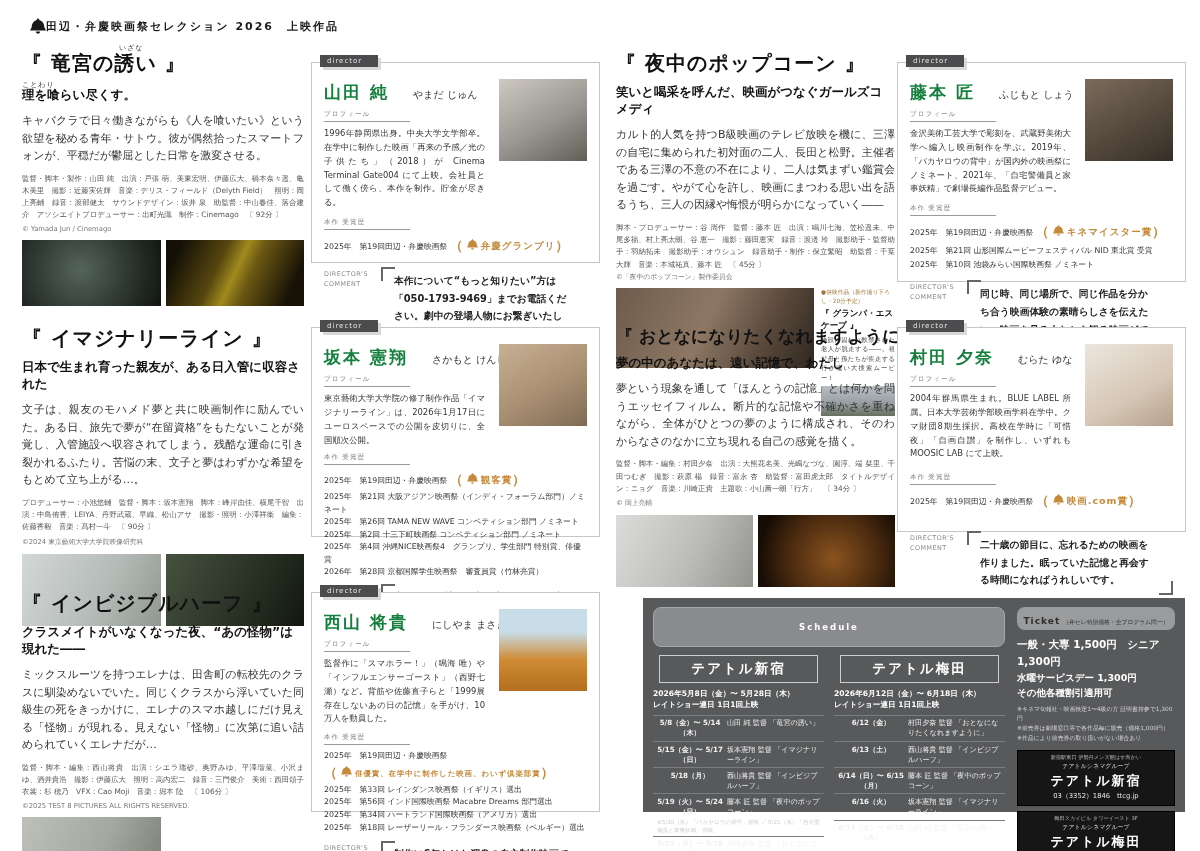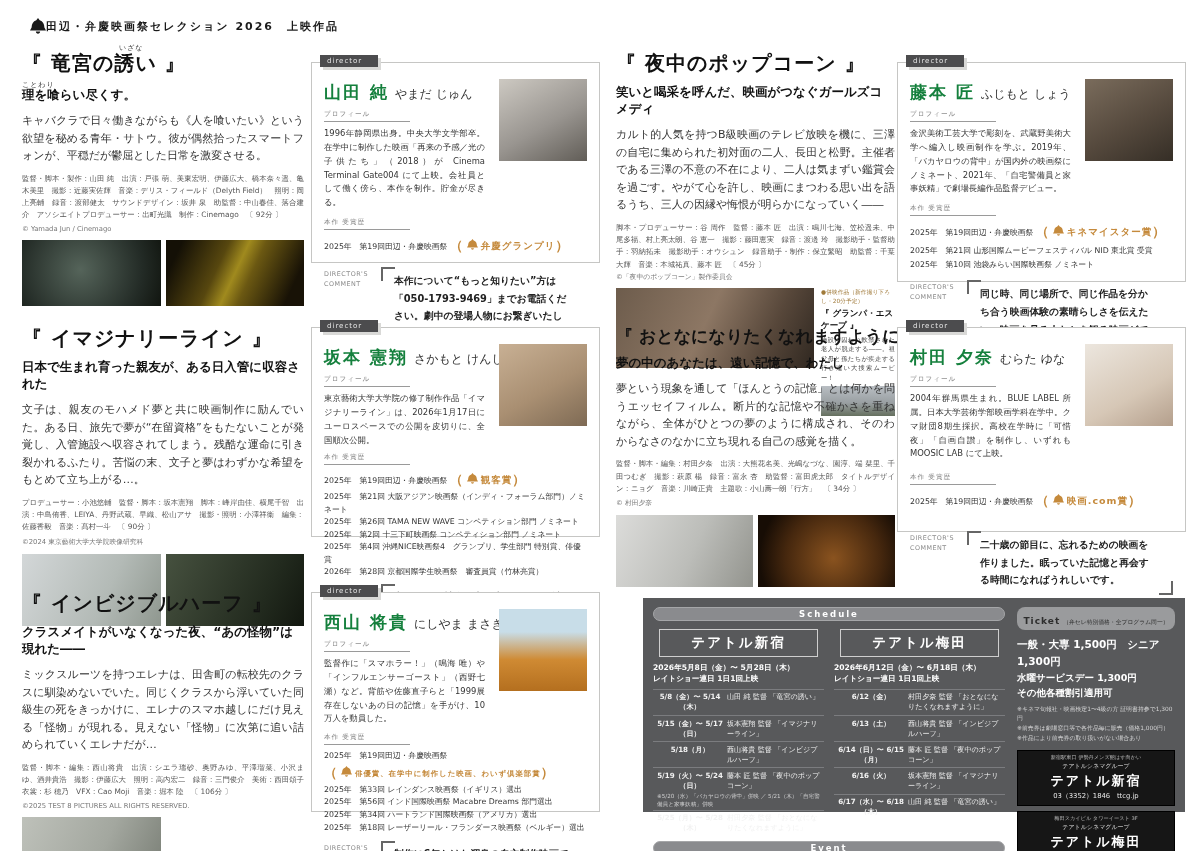--- a/index.html
+++ b/index.html
@@ -36,21 +36,21 @@
   .comp .cl{font-size:5.8px;color:#a07a3a;margin-bottom:2px;}
   .comp .ct{font-size:8.5px;font-weight:bold;color:#111;margin-bottom:3px;}
   .comp .cd{font-size:6.3px;line-height:1.5;color:#444;text-align:justify;margin-bottom:4px;}
   .comp .cp{height:30px;}
   
   .dbox{position:absolute;border:1px solid #c6c6c4;background:#fff;padding:16px 12px 10px 12px;box-sizing:border-box;}
   .dtag{position:absolute;top:-8px;left:8px;background:#4c4c4e;color:#e8e8e8;font-size:7px;letter-spacing:1px;
         padding:2px 16px 2px 7px;box-shadow:3px 3px 0 #d9d9d7;}
   .dname{margin:2px 0 6px 0;}
   .dname .nm{font-size:17px;font-weight:bold;letter-spacing:2px;color:#15803d;}
-  .dname .kana{font-size:12px;color:#333;margin-left:1px;}
+  .dname .kana{font-size:10px;color:#333;margin-left:19px;}
   .slabel{font-size:6.6px;color:#888;border-bottom:1px solid #9a9a9a;width:86px;padding-bottom:2px;margin:6px 0 5px 0;letter-spacing:1px;}
   .dprofile{margin:0;font-size:8.4px;line-height:1.65;color:#333;width:calc(100% - 102px);text-align:justify;}
   .dphoto{position:absolute;top:16px;right:12px;width:88px;height:82px;}
   .p1{background:linear-gradient(150deg,#cdc9c2,#999590 55%,#615d57);}
   .p2{background:linear-gradient(150deg,#7a6c5c,#55493d 55%,#352e26);}
   .p3{background:linear-gradient(150deg,#c8b094,#a98f72 55%,#7e6a54);}
   .p4{background:linear-gradient(150deg,#ece6de,#d6c7b6 60%,#b49f8c);}
   .p5{background:linear-gradient(180deg,#c8dde8 28%,#cf8a33 62%,#b46f1f);}
   .awards{margin-top:4px;}
   .award{font-size:7.8px;color:#333;line-height:1.75;}
@@ -59,21 +59,21 @@
   .bell{width:11px;height:11px;fill:#c58a3c;vertical-align:-1px;margin:0 3px;}
   .crow{display:flex;gap:7px;margin-top:9px;}
   .clabel{width:50px;flex:none;font-size:6.4px;line-height:1.5;color:#8a8a8a;letter-spacing:.5px;padding-top:3px;}
   .comment{flex:1;position:relative;padding:5px 16px 6px 13px;font-size:9.8px;font-weight:bold;line-height:1.8;color:#222;}
   .comment:before{content:"";position:absolute;left:0;top:0;width:12px;height:12px;border-left:2px solid #666;border-top:2px solid #666;}
   .comment:after{content:"";position:absolute;right:0;bottom:0;width:12px;height:12px;border-right:2px solid #666;border-bottom:2px solid #666;}
   
   .panel{position:absolute;left:643px;top:598px;width:542px;height:214px;background:#58595b;display:flex;box-sizing:border-box;padding:9px 10px;gap:12px;}
   .panel-left{width:352px;flex:none;display:flex;flex-direction:column;}
   .pill{background:#8a8b8e;border:1px solid #a5a6a8;border-radius:8px;color:#fff;font-size:8.5px;font-weight:bold;
-        text-align:center;letter-spacing:2px;padding:1px 0;margin-bottom:6px;}
+        text-align:center;letter-spacing:2px;padding:14px 0;margin-bottom:6px;}
   .theaters{display:flex;gap:10px;flex:1;}
   .theater{flex:1;}
   .tname-box{border:1px solid #cfcfcf;color:#fff;font-size:13.5px;font-weight:bold;text-align:center;letter-spacing:2px;padding:4px 0;margin:2px 6px 5px 6px;}
   .tdates{color:#fff;font-size:7.6px;font-weight:bold;line-height:1.5;margin-bottom:4px;}
   .srow{display:flex;border-top:1px solid #7b7c7f;padding:2.6px 0;font-size:7.1px;color:#f2f2f2;align-items:baseline;}
   .sdate{width:74px;flex:none;text-align:center;font-weight:bold;}
   .stext{flex:1;}
   .ssub{font-size:5.6px;color:#cfcfd0;margin:-1px 0 1px 4px;}
   .panel-right{flex:1;display:flex;flex-direction:column;}
   .tpill{background:#9a9b9d;border-radius:8px;color:#2e2e2e;text-align:center;padding:2px 0;margin-bottom:6px;}
@@ -225,21 +225,21 @@
       <div class="clabel">DIRECTOR'S COMMENT</div>
       <div class="comment" style="line-height:1.6;">変わりゆく社会の中で生きる個人を演じた俳優陣の力強いお芝居に、ぜひご注目ください！</div>
     </div>
   </section>
 
   <section class="film" style="left:616px;top:325px;width:279px;">
     <h2 class="film-title tight"><span>『 おとなになりたくなれますように 』</span></h2>
     <div class="tagline"><span>夢の中のあなたは、遠い記憶で、わたし</span></div>
     <p class="desc">夢という現象を通して「ほんとうの記憶」とは何かを問うエッセイフィルム。断片的な記憶や不確かさを重ねながら、全体がひとつの夢のように構成され、そのわからなさのなかに立ち現れる自己の感覚を描く。</p>
     <p class="credits">監督・脚本・編集：村田夕奈　出演：大熊花名美、光嶋なづな、園淳、端 栞里、千田つむぎ　撮影：萩原 楊　録音：富永 杏　助監督：富田虎太郎　タイトルデザイン：ニョグ　音楽：川崎正貴　主題歌：小山壽一朗「行方」　〔 34分 〕</p>
-    <p class="copyright">© 村田夕奈</p>
+    <p class="copyright">© 岡上亮輔</p>
     <div class="stills">
       <div class="still f4a" style="height:72px;"></div>
       <div class="still f4b" style="height:72px;"></div>
     </div>
   </section>
 
   <section class="dbox" style="left:897px;top:327px;width:289px;height:205px;">
     <div class="dtag">director</div>
     <div class="dname">
       <span class="nm">村田 夕奈</span>

